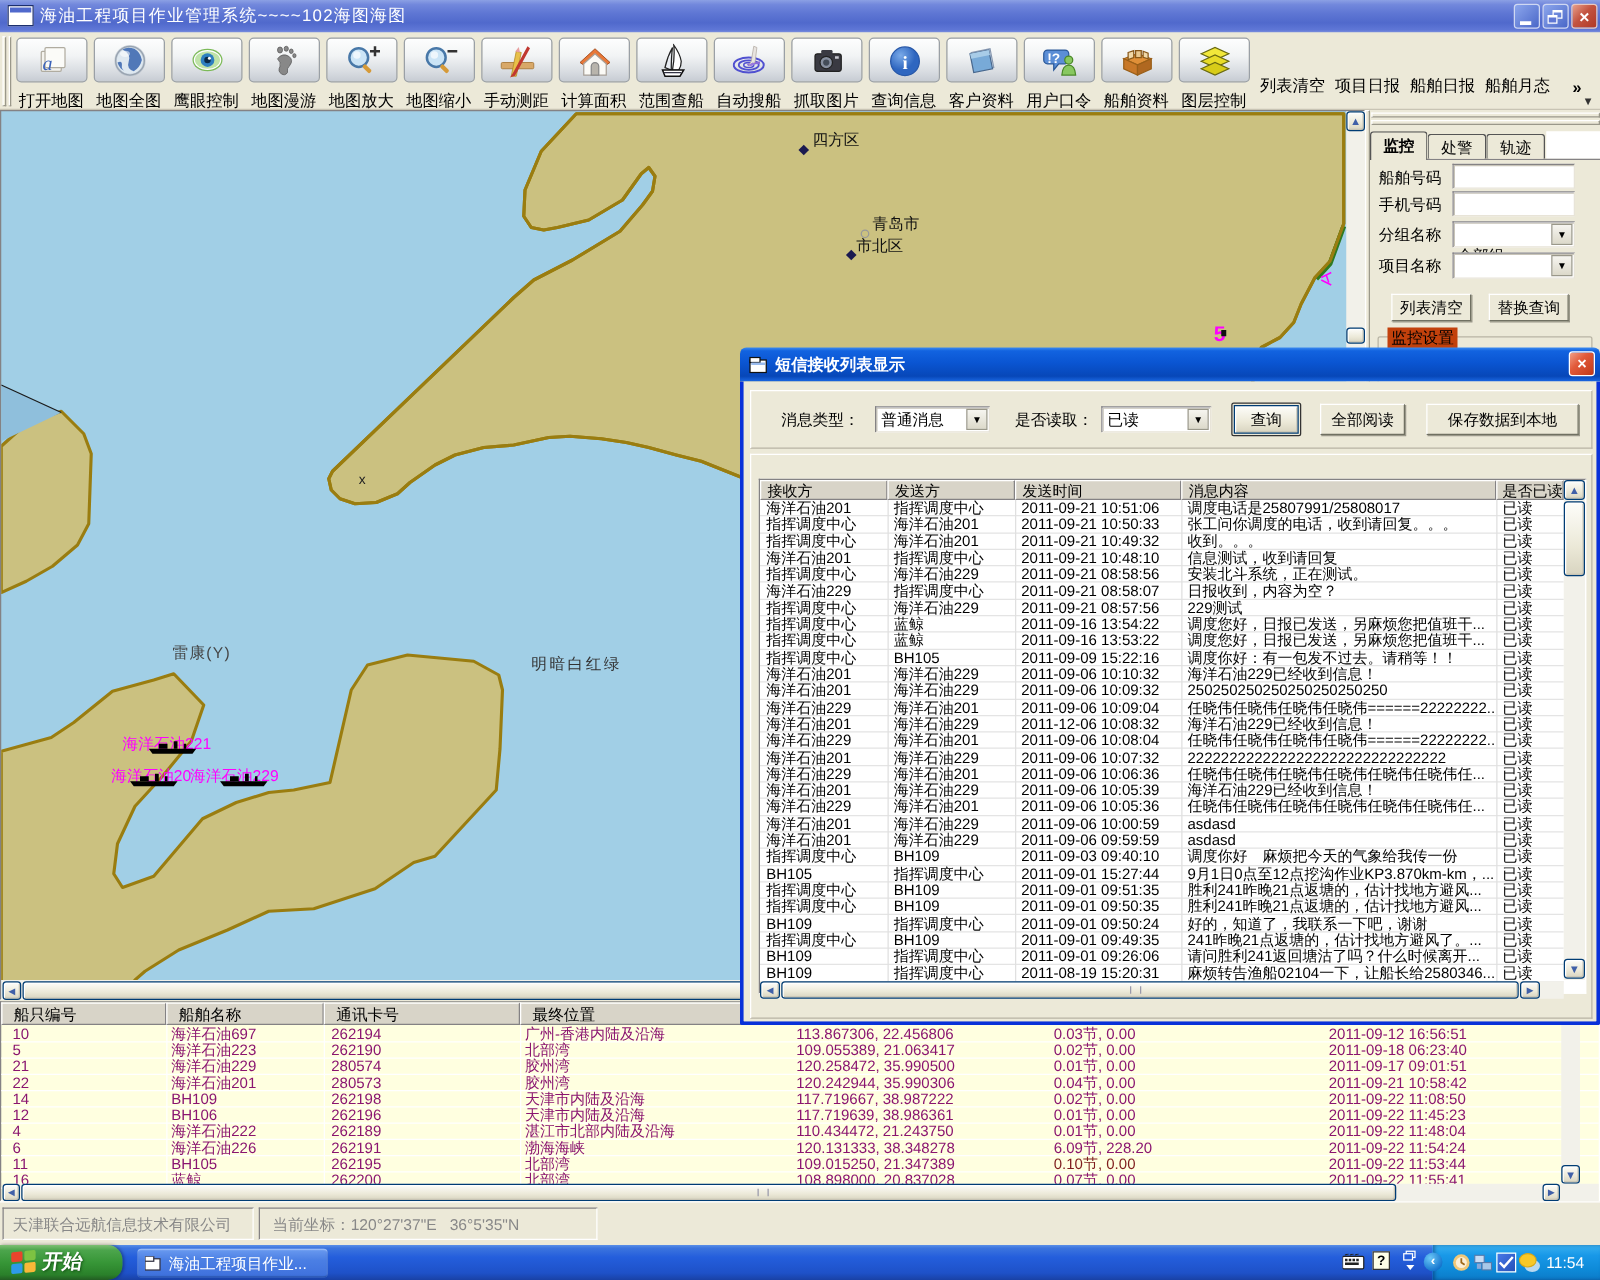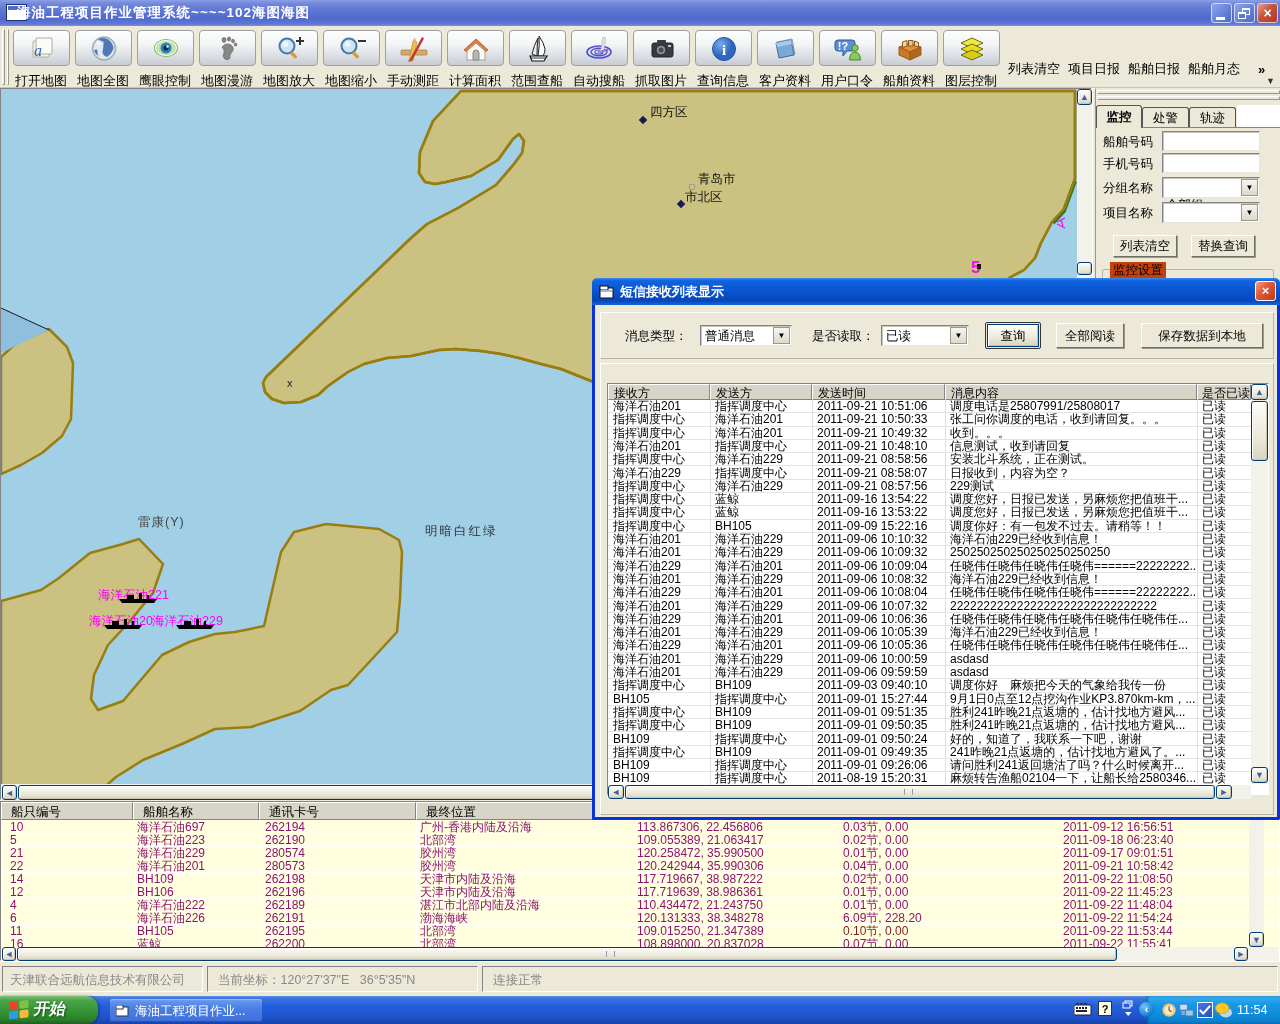--- a/index.html
+++ b/index.html
@@ -9,21 +9,21 @@
 .cbtn{background:linear-gradient(180deg,#f6f5f0,#dcd9ca);border:1px solid #9a988a}
 .xbtn{background:#ECE9D8;border:1px solid #003C74;border-radius:3px;box-shadow:inset 1px 1px 0 #fff,inset -1px -1px 0 #c8c4b4;background:linear-gradient(180deg,#fdfdfa,#ece9d8 60%,#d8d4c0)}
 .tb{position:absolute;top:4px;width:57px;height:36px;border-radius:4px;border:1px solid #9AA0A6;background:linear-gradient(180deg,#FDFEFE 0%,#F2F4F5 40%,#D8DCE1 78%,#C7CCD3 100%);box-shadow:inset 0 1px 0 #fff}
 .tl{position:absolute;top:46px;width:72px;text-align:center;font-size:13px;color:#000;letter-spacing:0px;white-space:nowrap}
 .lnk{position:absolute;top:34px;font-size:13px;color:#000;white-space:nowrap}
 </style></head><body>
 
 <div class="a" style="left:0;top:0;width:1280px;height:26px;background:linear-gradient(180deg,#8BA0E4 0%,#7288DC 14%,#5F77D4 40%,#5069CC 70%,#5F77D6 92%,#7C90DE 100%)">
  <div class="a" style="left:6px;top:4px;width:21px;height:17px;background:#fff;border:1px solid #1c2f6e"></div>
  <div class="a" style="left:8px;top:6px;width:17px;height:4px;background:#5069CC"></div>
- <div class="a" style="left:17px;top:4px;font-size:13.5px;font-weight:bold;color:#fff;letter-spacing:1px">海油工程项目作业管理系统~~~~102海图海图</div>
+ <div class="a" style="left:32px;top:4px;font-size:13.5px;font-weight:normal;color:#fff;letter-spacing:1px">海油工程项目作业管理系统~~~~102海图海图</div>
  <div class="a" style="left:1211px;top:3px;width:21px;height:20px;border-radius:3px;border:1px solid #cfd8f2;background:linear-gradient(135deg,#8CA6EC,#4A67C8)">
       <div class="a" style="left:4px;top:13px;width:9px;height:3px;background:#fff"></div>
     </div>
  <div class="a" style="left:1234px;top:3px;width:21px;height:20px;border-radius:3px;border:1px solid #cfd8f2;background:linear-gradient(135deg,#8CA6EC,#4A67C8)">
    <div class="a" style="left:7px;top:4px;width:8px;height:7px;border:1px solid #fff;border-top-width:2px"></div>
    <div class="a" style="left:3px;top:8px;width:8px;height:7px;border:1px solid #fff;border-top-width:2px;background:#5F77D4"></div>
  </div>
  <div class="a" style="left:1257px;top:3px;width:21px;height:20px;border-radius:3px;border:1px solid #e8c8c0;background:linear-gradient(135deg,#E8A08C,#C35340 45%,#B03826);color:#fff;font-size:14px;font-weight:bold;text-align:center;line-height:18px">×</div>
 </div>
 
@@ -472,21 +472,20 @@
 <div class="a" style="left:1px;top:145px;width:1277px;height:14px;background:#F2F1EA">
  <div class="a xbtn" style="left:0;top:0;width:14px;height:14px;text-align:center;font-size:9px;line-height:13px;color:#4060A8">◄</div>
  <div class="a xbtn" style="left:15px;top:0;width:1100px;height:14px"></div>
  <div class="a" style="left:604px;top:4px;width:9px;height:6px;border-left:1px solid #99a;border-right:1px solid #99a"></div>
  <div class="a xbtn" style="left:1232px;top:0;width:14px;height:14px;text-align:center;font-size:9px;line-height:13px;color:#4060A8">►</div>
 </div>
 </div>
 <div class="a" style="left:0;top:961px;width:1280px;height:35px;background:#ECE9D8;border-top:1px solid #fff">
  <div class="a sunk" style="left:2px;top:4px;width:201px;height:26px;font-size:12.5px;color:#888;padding:5px 0 0 7px">天津联合远航信息技术有限公司</div>
  <div class="a sunk" style="left:207px;top:4px;width:271px;height:26px;font-size:12.5px;color:#888;padding:5px 0 0 10px">当前坐标：120°27'37"E&nbsp;&nbsp;&nbsp;36°5'35"N</div>
- <div class="a sunk" style="left:482px;top:4px;width:796px;height:26px;font-size:12.5px;color:#888;padding:5px 0 0 10px">连接正常</div>
 </div>
 <div class="a" style="left:0;top:996px;width:1280px;height:28px;background:linear-gradient(180deg,#5A8FE8 0%,#3C74DE 9%,#245EDC 35%,#1E51C8 80%,#1941A5 100%)">
  <div class="a" style="left:0;top:0;width:98px;height:28px;border-radius:0 12px 12px 0;background:linear-gradient(180deg,#7EBF73 0%,#4CA54C 15%,#379637 50%,#2A802A 85%,#225C22 100%);box-shadow:1px 0 3px rgba(0,0,0,.4)">
   <svg width="22" height="22" viewBox="0 0 22 22" style="position:absolute;left:8px;top:3px">
         <g transform="skewY(-6)">
           <rect x="1" y="3" width="9" height="8" rx="1.5" fill="#E8452C"></rect>
           <rect x="11.5" y="3" width="9" height="8" rx="1.5" fill="#7DC242"></rect>
           <rect x="1" y="12.5" width="9" height="8" rx="1.5" fill="#2E9BE8"></rect>
           <rect x="11.5" y="12.5" width="9" height="8" rx="1.5" fill="#F8B838"></rect>
         </g>
@@ -656,21 +655,21 @@
 <div class="a" style="left:0;top:175.6px;width:643px;height:13.3px;border-bottom:1px solid #E4E4E4">
 <span class="a" style="left:5px;font-size:12px;line-height:13px;white-space:nowrap">海洋石油229</span>
 <span class="a" style="left:107px;font-size:12px;line-height:13px;white-space:nowrap">海洋石油201</span>
 <span class="a" style="left:209px;font-size:12px;line-height:13px;white-space:nowrap;font-family:'Liberation Sans'">2011-09-06 10:09:04</span>
 <span class="a" style="left:342px;font-size:12px;line-height:13px;white-space:nowrap;max-width:246px;overflow:hidden;display:inline-block">任晓伟任晓伟任晓伟任晓伟======22222222...</span>
 <span class="a" style="left:594px;font-size:12px;line-height:13px">已读</span>
 </div>
 <div class="a" style="left:0;top:188.9px;width:643px;height:13.3px;border-bottom:1px solid #E4E4E4">
 <span class="a" style="left:5px;font-size:12px;line-height:13px;white-space:nowrap">海洋石油201</span>
 <span class="a" style="left:107px;font-size:12px;line-height:13px;white-space:nowrap">海洋石油229</span>
-<span class="a" style="left:209px;font-size:12px;line-height:13px;white-space:nowrap;font-family:'Liberation Sans'">2011-09-06 10:08:32</span>
+<span class="a" style="left:209px;font-size:12px;line-height:13px;white-space:nowrap;font-family:'Liberation Sans'">2011-12-06 10:08:32</span>
 <span class="a" style="left:342px;font-size:12px;line-height:13px;white-space:nowrap;max-width:246px;overflow:hidden;display:inline-block">海洋石油229已经收到信息！</span>
 <span class="a" style="left:594px;font-size:12px;line-height:13px">已读</span>
 </div>
 <div class="a" style="left:0;top:202.2px;width:643px;height:13.3px;border-bottom:1px solid #E4E4E4">
 <span class="a" style="left:5px;font-size:12px;line-height:13px;white-space:nowrap">海洋石油229</span>
 <span class="a" style="left:107px;font-size:12px;line-height:13px;white-space:nowrap">海洋石油201</span>
 <span class="a" style="left:209px;font-size:12px;line-height:13px;white-space:nowrap;font-family:'Liberation Sans'">2011-09-06 10:08:04</span>
 <span class="a" style="left:342px;font-size:12px;line-height:13px;white-space:nowrap;max-width:246px;overflow:hidden;display:inline-block">任晓伟任晓伟任晓伟任晓伟======22222222...</span>
 <span class="a" style="left:594px;font-size:12px;line-height:13px">已读</span>
 </div>

